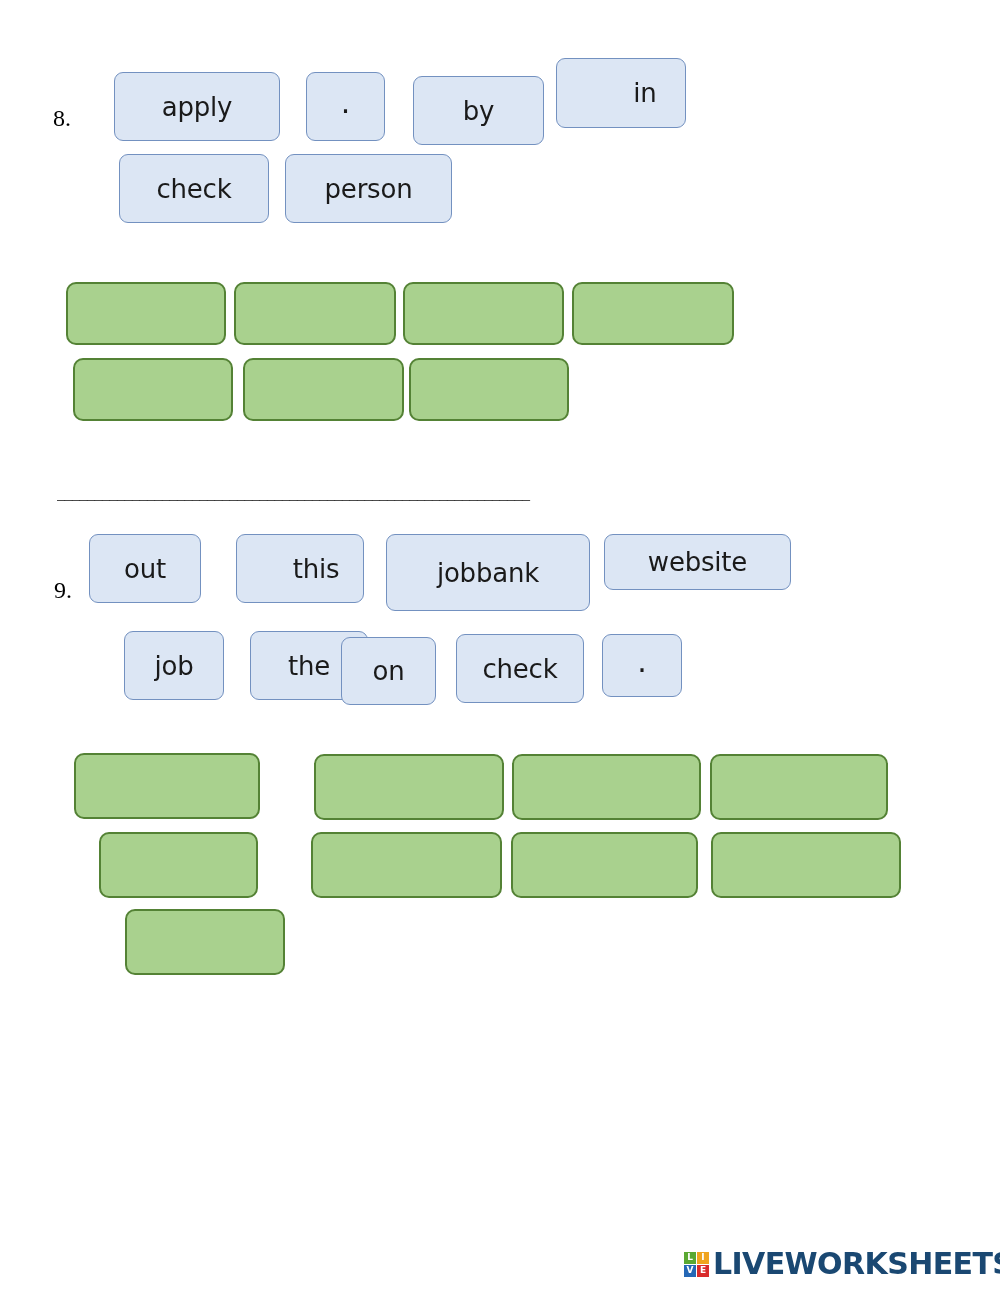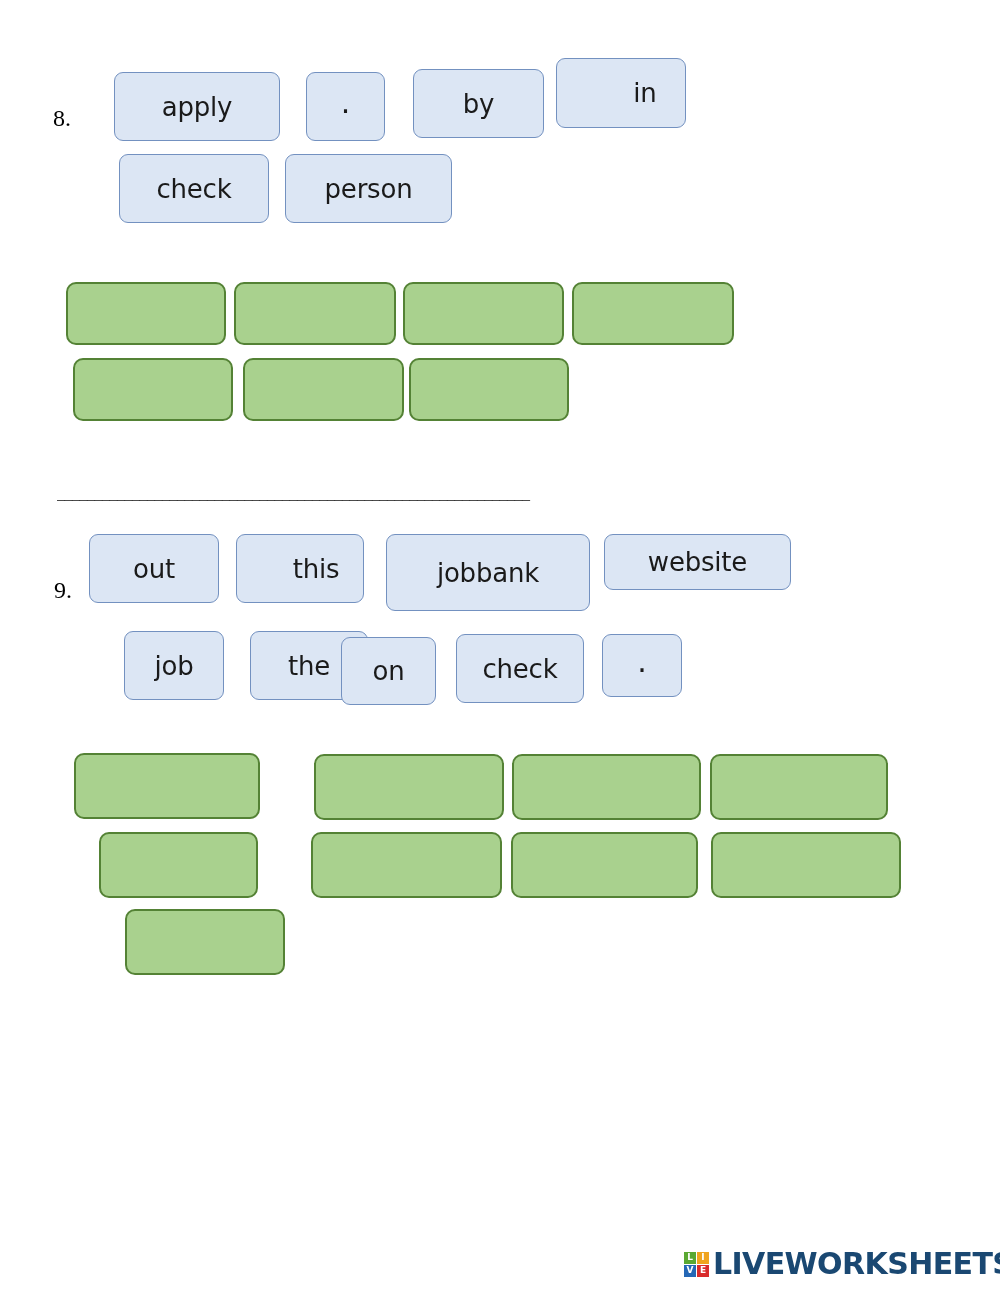--- a/index.html
+++ b/index.html
@@ -108,38 +108,38 @@
 </style>
 </head>
 <body>
 
 <div class="page">
 
   <div class="qnum" style="left:53px; top:106px;">8.</div>
 
   <div class="tile" style="left:114px; top:72px; width:166px; height:69px;">apply</div>
   <div class="tile dot" style="left:306px; top:72px; width:79px; height:69px;">.</div>
-  <div class="tile" style="left:413px; top:69px; width:131px; height:69px;">by</div>
+  <div class="tile" style="left:413px; top:76px; width:131px; height:69px;">by</div>
   <div class="tile" style="left:556px; top:58px; width:130px; height:70px;padding-left:48px;">in</div>
   <div class="tile" style="left:119px; top:154px; width:150px; height:69px;">check</div>
   <div class="tile" style="left:285px; top:154px; width:167px; height:69px;">person</div>
 
   <div class="slot" style="left:66px;  top:282px; width:160px; height:63px;"></div>
   <div class="slot" style="left:234px; top:282px; width:162px; height:63px;"></div>
   <div class="slot" style="left:403px; top:282px; width:161px; height:63px;"></div>
   <div class="slot" style="left:572px; top:282px; width:162px; height:63px;"></div>
   <div class="slot" style="left:73px;  top:358px; width:160px; height:63px;"></div>
   <div class="slot" style="left:243px; top:358px; width:161px; height:63px;"></div>
   <div class="slot" style="left:409px; top:358px; width:160px; height:63px;"></div>
 
   <div class="divider" style="left:57px; top:486px; width:742px;">_______________________________________________________________</div>
 
   <div class="qnum" style="left:54px; top:578px;">9.</div>
 
-  <div class="tile" style="left:89px; top:534px; width:130px; height:69px;">out</div>
+  <div class="tile" style="left:89px; top:534px; width:112px; height:69px;">out</div>
   <div class="tile" style="left:236px; top:534px; width:128px; height:69px;padding-left:32px;">this</div>
   <div class="tile" style="left:386px; top:534px; width:204px; height:77px;">jobbank</div>
   <div class="tile" style="left:604px; top:534px; width:187px; height:56px;">website</div>
   <div class="tile" style="left:124px; top:631px; width:100px; height:69px;">job</div>
   <div class="tile" style="left:250px; top:631px; width:118px; height:69px;">the</div>
   <div class="tile" style="left:341px; top:637px; width:95px; height:68px;">on</div>
   <div class="tile" style="left:456px; top:634px; width:128px; height:69px;">check</div>
   <div class="tile dot" style="left:602px; top:634px; width:80px; height:63px;">.</div>
 
   <div class="slot" style="left:74px;  top:753px; width:186px; height:66px;"></div>

